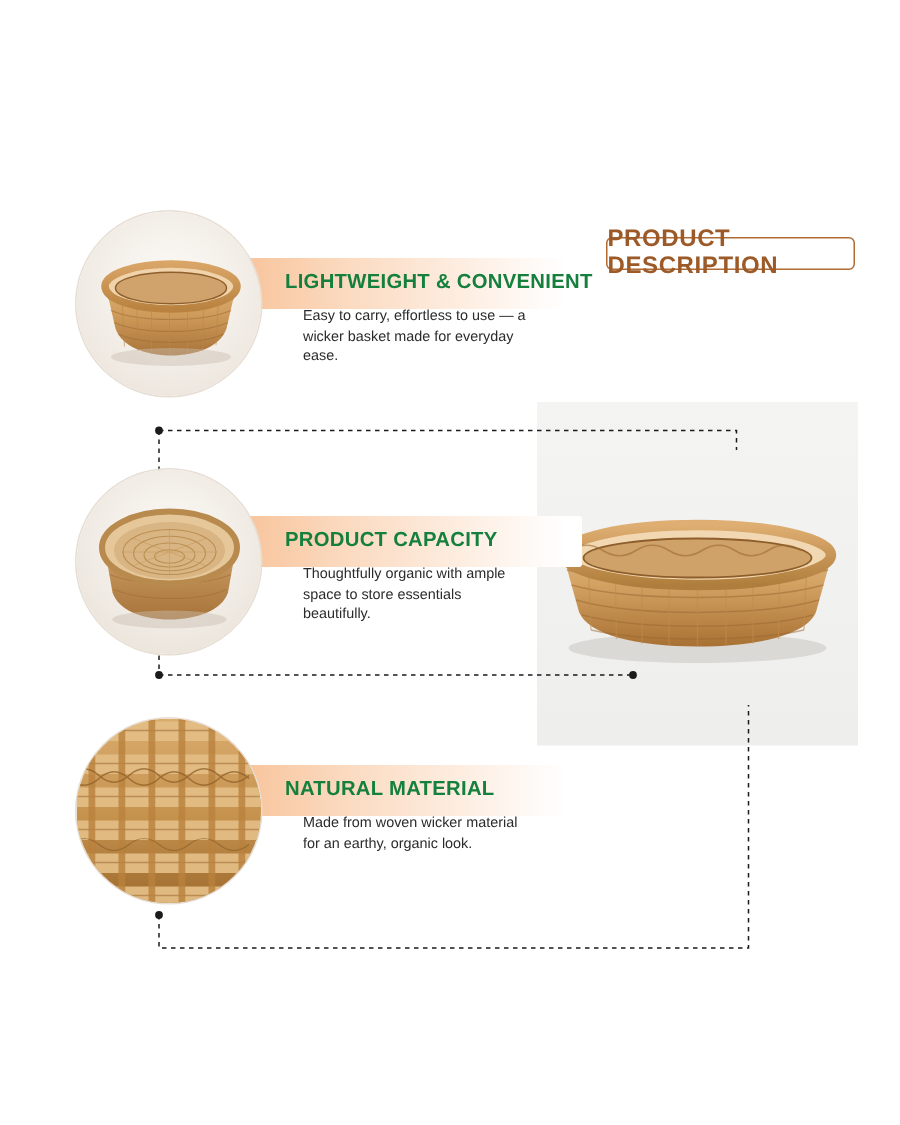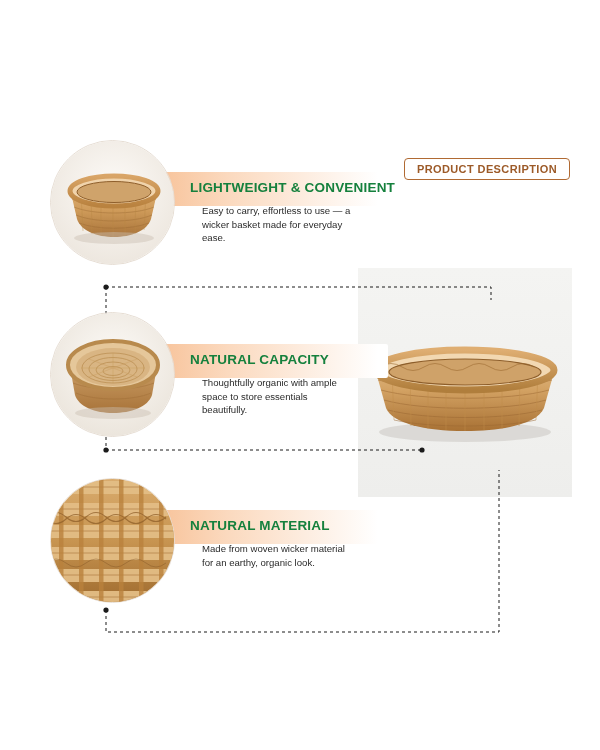--- a/index.html
+++ b/index.html
@@ -31,21 +31,21 @@
     height: 22px;
     border: 1.5px solid #b06a33;
     border-radius: 4px;
     background: #ffffff;
     display: flex;
     align-items: center;
     justify-content: center;
     box-sizing: border-box;
   }
   .badge-text {
-    font-size: 11px;
+    font-size: 16px;
     font-weight: bold;
     letter-spacing: 0.4px;
     color: #9c5a28;
   }
 
   
   .feature {
     position: absolute;
     left: 50px;
     width: 340px;
@@ -240,21 +240,21 @@
         </g>
         <g stroke="#c79a5c" stroke-width="0.6" opacity="0.65">
           <line x1="62" y1="40" x2="62" y2="70"></line>
           <line x1="38" y1="46" x2="86" y2="64"></line>
           <line x1="86" y1="46" x2="38" y2="64"></line>
           <line x1="30" y1="55" x2="94" y2="55"></line>
         </g>
         <ellipse cx="62" cy="100" rx="38" ry="6" fill="#c9bfb2" opacity="0.45"></ellipse>
       </svg>
     </div>
-    <div class="feature-title">NATURAL CAPACITY</div>
+    <div class="feature-title">PRODUCT CAPACITY</div>
     <div class="feature-body">Thoughtfully organic with ample space to store essentials beautifully.</div>
   </div>
 
   <div class="feature feature-3">
     <div class="title-band"></div>
     <div class="circle">
       <svg width="125" height="125" viewBox="0 0 125 125">
         <defs>
           <linearGradient id="weavebg" x1="0" y1="0" x2="0" y2="1">
             <stop offset="0%" stop-color="#d9ab6d"></stop>

